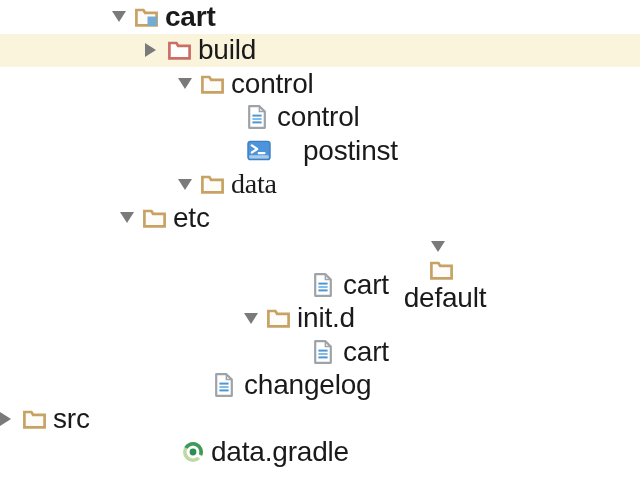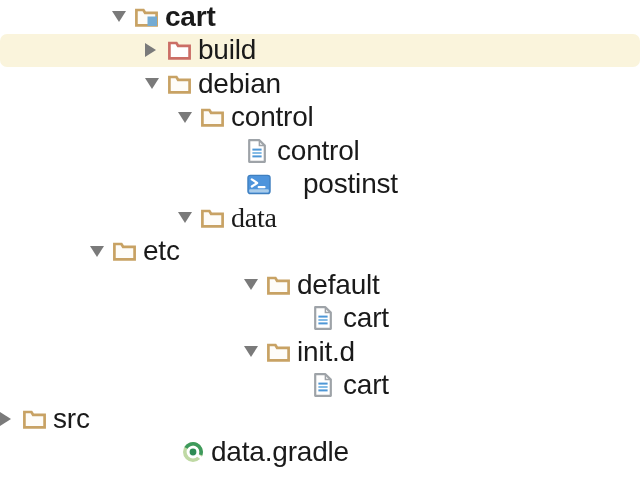--- a/index.html
+++ b/index.html
@@ -72,41 +72,30 @@
         <div class="tri-down"></div>
       </div>
       <div class="icon-box">
         <svg width="23" height="20" viewBox="0 0 23 20">
           <path d="M1.4 18.4 V3 H8.4 L10.1 5.8 H21.6 V18.4 Z" fill="#FEFCF8" stroke="#C8A264" stroke-width="2.7" stroke-linejoin="miter"></path>
           <rect x="12.5" y="9.5" width="9.5" height="9.5" fill="#74ABD3"></rect>
         </svg>
       </div>
       <span class="label bold">cart</span>
     </div>
-    <div class="row selected" style="padding-left: 145px; border-radius: 7px;">
+    <div class="row selected" style="padding-left: 145px;">
       <div class="tri-slot">
         <div class="tri-right"></div>
       </div>
       <div class="icon-box">
         <svg width="23" height="20" viewBox="0 0 23 20">
           <path d="M1.4 18.4 V3 H8.4 L10.1 5.8 H21.6 V18.4 Z" fill="#FFFFFF" stroke="#CB6E66" stroke-width="2.7" stroke-linejoin="miter"></path>
         </svg>
       </div>
       <span class="label">build</span>
-    </div>
-    <div class="row" style="padding-left: 145px;">
-      <div class="tri-slot">
-        <div class="tri-down"></div>
-      </div>
-      <div class="icon-box">
-        <svg width="23" height="20" viewBox="0 0 23 20">
-          <path d="M1.4 18.4 V3 H8.4 L10.1 5.8 H21.6 V18.4 Z" fill="#FEFCF8" stroke="#C8A264" stroke-width="2.7" stroke-linejoin="miter"></path>
-        </svg>
-      </div>
-      <span class="label">debian</span>
     </div>
     <div class="row" style="padding-left: 178px;">
       <div class="tri-slot">
         <div class="tri-down"></div>
       </div>
       <div class="icon-box">
         <svg width="23" height="20" viewBox="0 0 23 20">
           <path d="M1.4 18.4 V3 H8.4 L10.1 5.8 H21.6 V18.4 Z" fill="#FEFCF8" stroke="#C8A264" stroke-width="2.7" stroke-linejoin="miter"></path>
         </svg>
       </div>
@@ -139,76 +128,88 @@
       <div class="tri-slot">
         <div class="tri-down"></div>
       </div>
       <div class="icon-box">
         <svg width="23" height="20" viewBox="0 0 23 20">
           <path d="M1.4 18.4 V3 H8.4 L10.1 5.8 H21.6 V18.4 Z" fill="#FEFCF8" stroke="#C8A264" stroke-width="2.7" stroke-linejoin="miter"></path>
         </svg>
       </div>
       <span class="label">data</span>
     </div>
-    <div class="row" style="padding-left: 90px;">
+    <div class="row" style="padding-left: 120px;">
       <div class="tri-slot">
         <div class="tri-down"></div>
       </div>
       <div class="icon-box">
         <svg width="23" height="20" viewBox="0 0 23 20">
           <path d="M1.4 18.4 V3 H8.4 L10.1 5.8 H21.6 V18.4 Z" fill="#FEFCF8" stroke="#C8A264" stroke-width="2.7" stroke-linejoin="miter"></path>
         </svg>
       </div>
       <span class="label">etc</span>
     </div>
+    <div class="row" style="padding-left: 244px; flex-direction: column;">
+      <div class="tri-slot">
+        <div class="tri-down"></div>
+      </div>
+      <div class="icon-box">
+        <svg width="23" height="20" viewBox="0 0 23 20">
+          <path d="M1.4 18.4 V3 H8.4 L10.1 5.8 H21.6 V18.4 Z" fill="#FEFCF8" stroke="#C8A264" stroke-width="2.7" stroke-linejoin="miter"></path>
+        </svg>
+      </div>
+      <span class="label">default</span>
+    </div>
+    <div class="row" style="padding-left: 313px;">
+      <div class="icon-box">
+        <svg width="20" height="24" viewBox="0 0 20 24">
+          <path d="M2.2 1.2 H12.4 L17.8 6.6 V22.8 H2.2 Z" fill="#FFFFFF" stroke="#9EA3A8" stroke-width="2.2" stroke-linejoin="round"></path>
+          <path d="M12.4 1.2 V6.6 H17.8" fill="none" stroke="#9EA3A8" stroke-width="1.5"></path>
+          <rect x="5.4" y="9.6" width="9.2" height="2" fill="#4E97D6"></rect>
+          <rect x="5.4" y="13" width="9.2" height="2" fill="#85BCE6"></rect>
+          <rect x="5.4" y="16.4" width="9.2" height="2" fill="#4E97D6"></rect>
+        </svg>
+      </div>
+      <span class="label">cart</span>
+    </div>
     <div class="row" style="padding-left: 244px;">
       <div class="tri-slot">
         <div class="tri-down"></div>
       </div>
       <div class="icon-box">
         <svg width="23" height="20" viewBox="0 0 23 20">
           <path d="M1.4 18.4 V3 H8.4 L10.1 5.8 H21.6 V18.4 Z" fill="#FEFCF8" stroke="#C8A264" stroke-width="2.7" stroke-linejoin="miter"></path>
         </svg>
       </div>
-      <span class="label">default</span>
+      <span class="label">init.d</span>
     </div>
     <div class="row" style="padding-left: 313px;">
       <div class="icon-box">
         <svg width="20" height="24" viewBox="0 0 20 24">
           <path d="M2.2 1.2 H12.4 L17.8 6.6 V22.8 H2.2 Z" fill="#FFFFFF" stroke="#9EA3A8" stroke-width="2.2" stroke-linejoin="round"></path>
           <path d="M12.4 1.2 V6.6 H17.8" fill="none" stroke="#9EA3A8" stroke-width="1.5"></path>
           <rect x="5.4" y="9.6" width="9.2" height="2" fill="#4E97D6"></rect>
           <rect x="5.4" y="13" width="9.2" height="2" fill="#85BCE6"></rect>
           <rect x="5.4" y="16.4" width="9.2" height="2" fill="#4E97D6"></rect>
         </svg>
       </div>
       <span class="label">cart</span>
     </div>
-    <div class="row" style="padding-left: 244px;">
-      <div class="tri-slot">
-        <div class="tri-down"></div>
-      </div>
-      <div class="icon-box">
-        <svg width="23" height="20" viewBox="0 0 23 20">
-          <path d="M1.4 18.4 V3 H8.4 L10.1 5.8 H21.6 V18.4 Z" fill="#FEFCF8" stroke="#C8A264" stroke-width="2.7" stroke-linejoin="miter"></path>
-        </svg>
-      </div>
-      <span class="label">init.d</span>
-    </div>
-    <div class="row" style="padding-left: 313px;">
-      <div class="icon-box">
-        <svg width="20" height="24" viewBox="0 0 20 24">
-          <path d="M2.2 1.2 H12.4 L17.8 6.6 V22.8 H2.2 Z" fill="#FFFFFF" stroke="#9EA3A8" stroke-width="2.2" stroke-linejoin="round"></path>
-          <path d="M12.4 1.2 V6.6 H17.8" fill="none" stroke="#9EA3A8" stroke-width="1.5"></path>
-          <rect x="5.4" y="9.6" width="9.2" height="2" fill="#4E97D6"></rect>
-          <rect x="5.4" y="13" width="9.2" height="2" fill="#85BCE6"></rect>
-          <rect x="5.4" y="16.4" width="9.2" height="2" fill="#4E97D6"></rect>
-        </svg>
-      </div>
-      <span class="label">cart</span>
+    <div class="row" style="padding-left: 214px;">
+      <div class="icon-box">
+        <svg width="20" height="24" viewBox="0 0 20 24">
+          <path d="M2.2 1.2 H12.4 L17.8 6.6 V22.8 H2.2 Z" fill="#FFFFFF" stroke="#9EA3A8" stroke-width="2.2" stroke-linejoin="round"></path>
+          <path d="M12.4 1.2 V6.6 H17.8" fill="none" stroke="#9EA3A8" stroke-width="1.5"></path>
+          <rect x="5.4" y="9.6" width="9.2" height="2" fill="#4E97D6"></rect>
+          <rect x="5.4" y="13" width="9.2" height="2" fill="#85BCE6"></rect>
+          <rect x="5.4" y="16.4" width="9.2" height="2" fill="#4E97D6"></rect>
+        </svg>
+      </div>
+      <span class="label">changelog</span>
     </div>
     <div class="row" style="">
       <div class="tri-slot">
         <div class="tri-right"></div>
       </div>
       <div class="icon-box">
         <svg width="23" height="20" viewBox="0 0 23 20">
           <path d="M1.4 18.4 V3 H8.4 L10.1 5.8 H21.6 V18.4 Z" fill="#FEFCF8" stroke="#C8A264" stroke-width="2.7" stroke-linejoin="miter"></path>
         </svg>
       </div>

